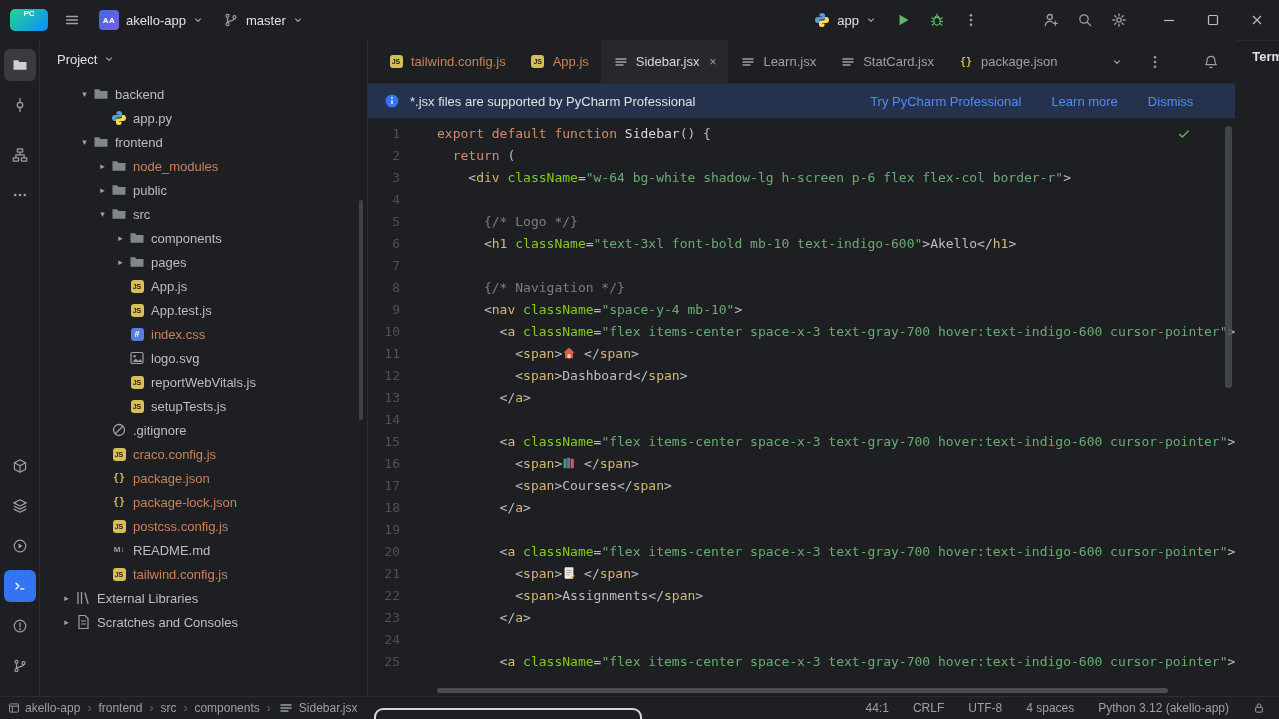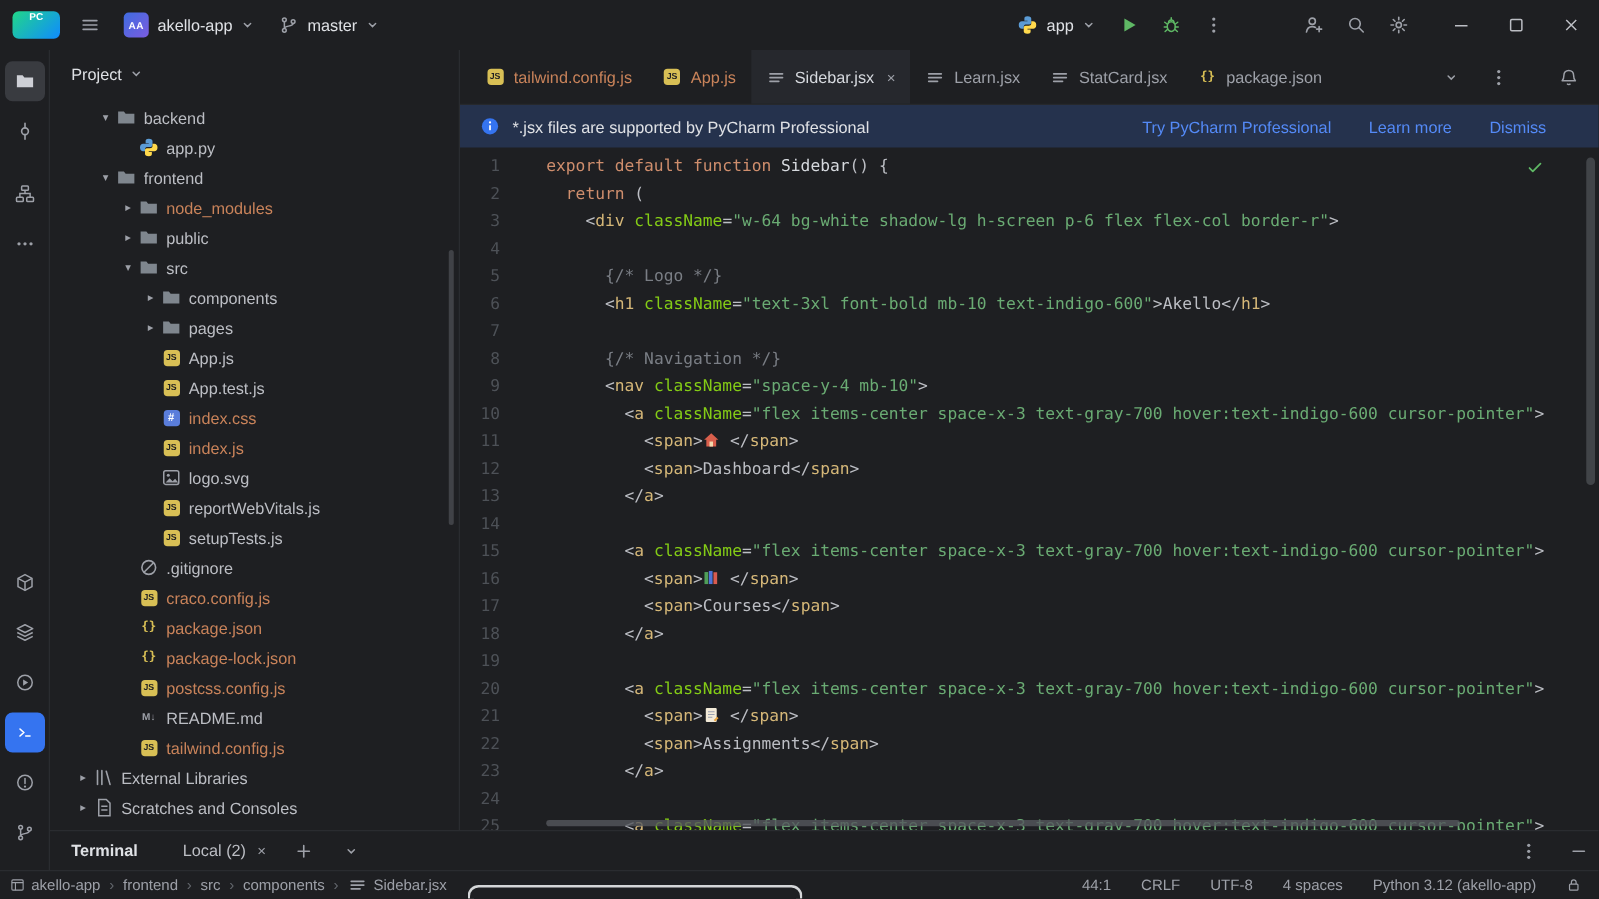--- a/index.html
+++ b/index.html
@@ -35,21 +35,21 @@
   
   .middle { display:flex; height:656px; flex:none; }
   .rail { width:40px; flex:none; display:flex; flex-direction:column; align-items:center;
     padding:5px 0 10px; border-right:1px solid #2a2c30; }
   .rail-btn { width:32px; height:32px; margin:4px 0; border:none; background:transparent; border-radius:6px;
     display:flex; align-items:center; justify-content:center; flex:none; }
   .rail-btn.active { background:#393b40; }
   .rail-btn.active-blue { background:#3574f0; }
   .rail-spacer { flex:1; }
 
-  .right-col { flex:1; min-width:0; display:flex; flex-direction:column; }
+  .right-col { flex:1; min-width:0; display:flex; flex-direction:row; }
   .content-row { flex:1; min-height:0; display:flex; }
 
   
   .project-panel { width:328px; flex:none; position:relative; overflow:hidden; border-right:1px solid #2a2c30; }
   .panel-header { height:38px; display:flex; align-items:center; gap:7px; padding-left:17px; color:#dfe1e5; }
   .tree { padding-top:4px; }
   .tree-row { height:24px; display:flex; align-items:center; white-space:nowrap; }
   .chev { width:17px; flex:none; text-align:center; color:#9da0a8; font-size:9px; }
   .fiw { width:16px; height:16px; flex:none; display:flex; align-items:center; justify-content:center; }
   .tree-label { margin-left:6px; }
@@ -383,27 +383,20 @@
                   <span class="jsbox">JS</span>
                 </span>
                 <span class="tree-label">App.test.js</span>
               </div>
               <div class="tree-row orange" style="padding-left: 72px;">
                 <span class="chev"></span>
                 <span class="fiw">
                   <span class="cssbox">#</span>
                 </span>
                 <span class="tree-label">index.css</span>
-              </div>
-              <div class="tree-row orange" style="padding-left: 72px;">
-                <span class="chev"></span>
-                <span class="fiw">
-                  <span class="jsbox">JS</span>
-                </span>
-                <span class="tree-label">index.js</span>
               </div>
               <div class="tree-row" style="padding-left: 72px;">
                 <span class="chev"></span>
                 <span class="fiw">
                   <svg class="s16" viewBox="0 0 16 16">
                     <rect x="2" y="2.5" width="12" height="11" rx="1.5" fill="none" stroke="#9da0a8" stroke-width="1.2"></rect>
                     <circle cx="5.6" cy="6.2" r="1.2" fill="#9da0a8"></circle>
                     <path d="M3.5 12l3.2-3.5 2.4 2.4 2-2 2.4 3.1z" fill="#9da0a8"></path>
                   </svg>
                 </span>

